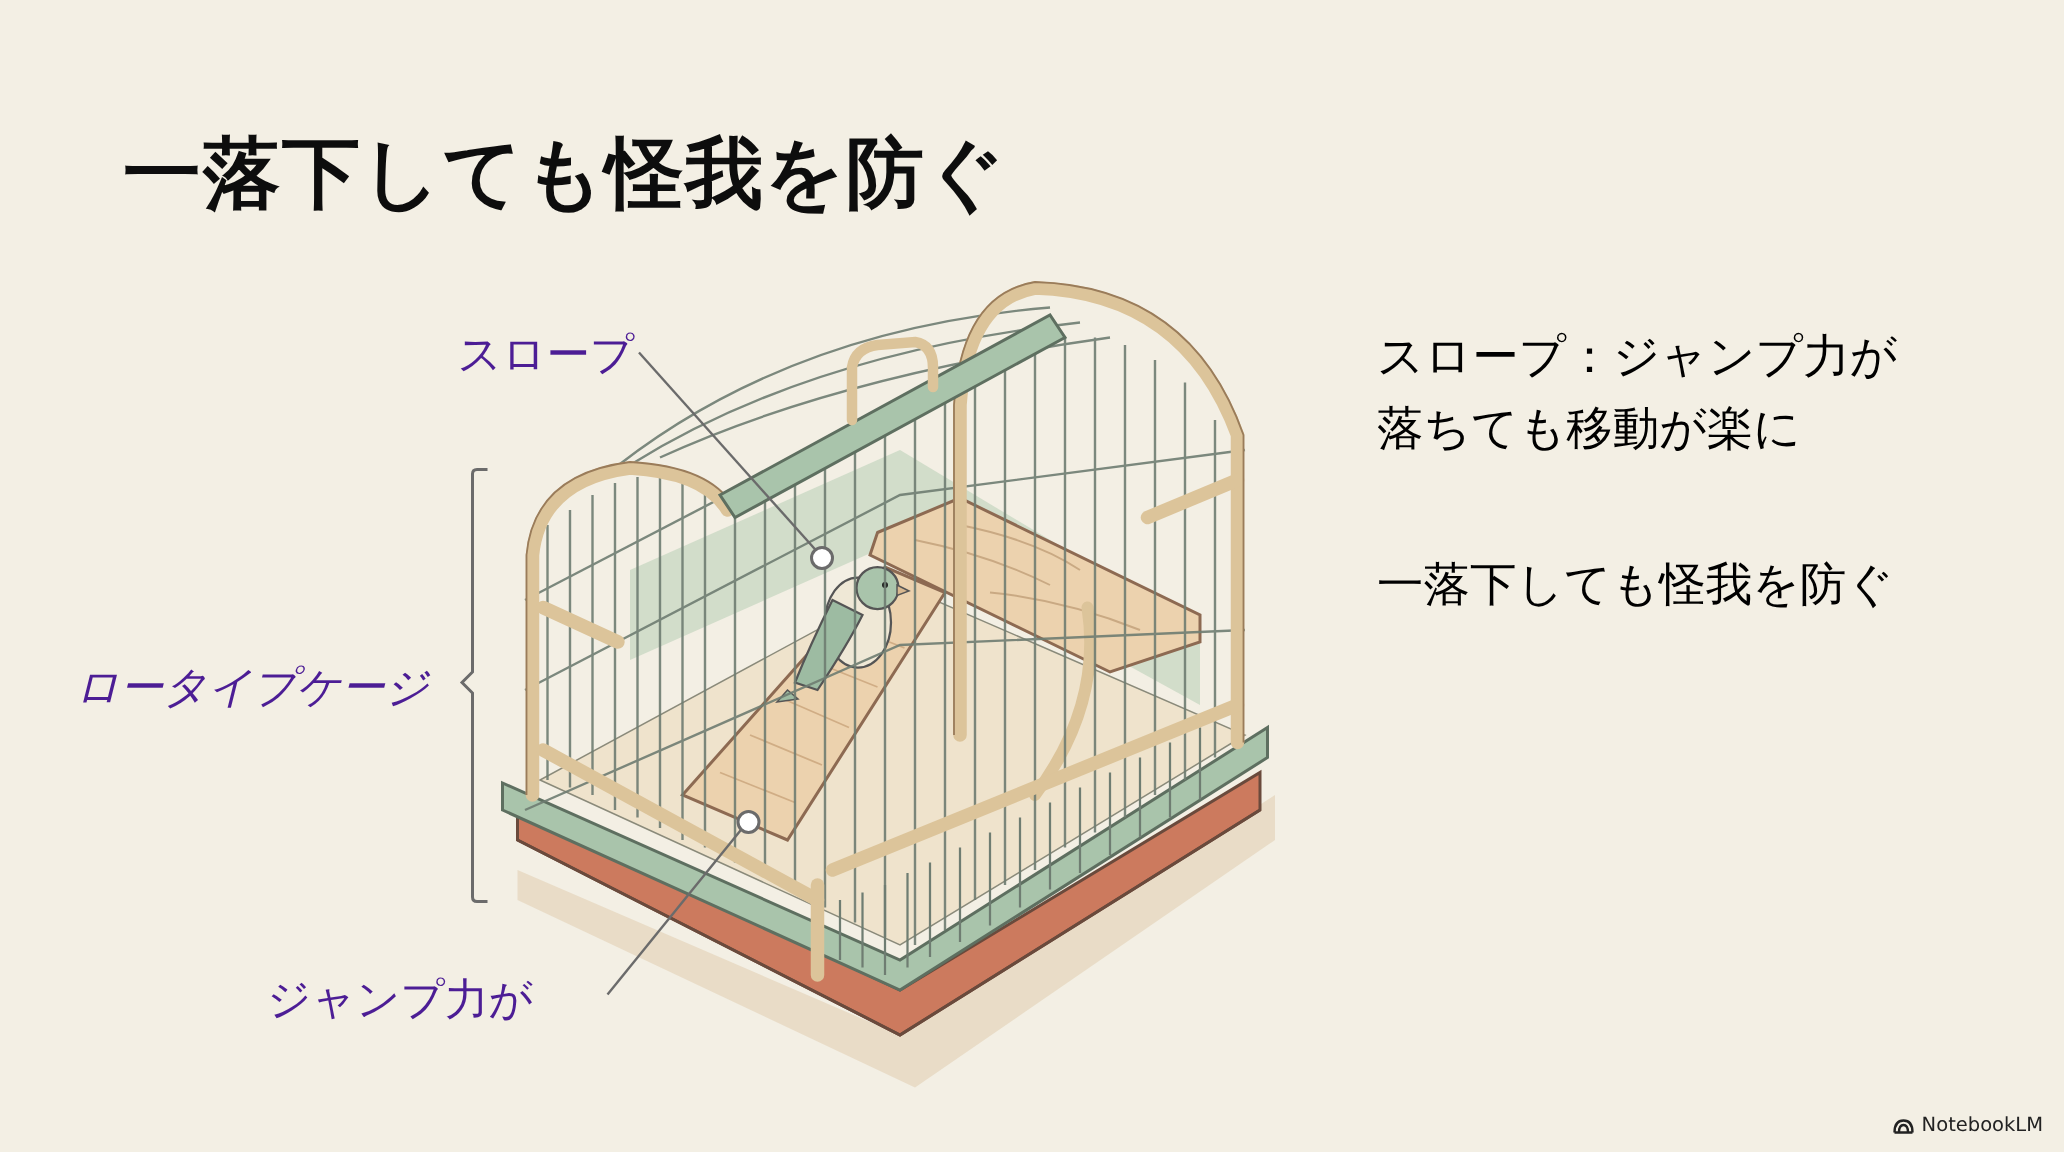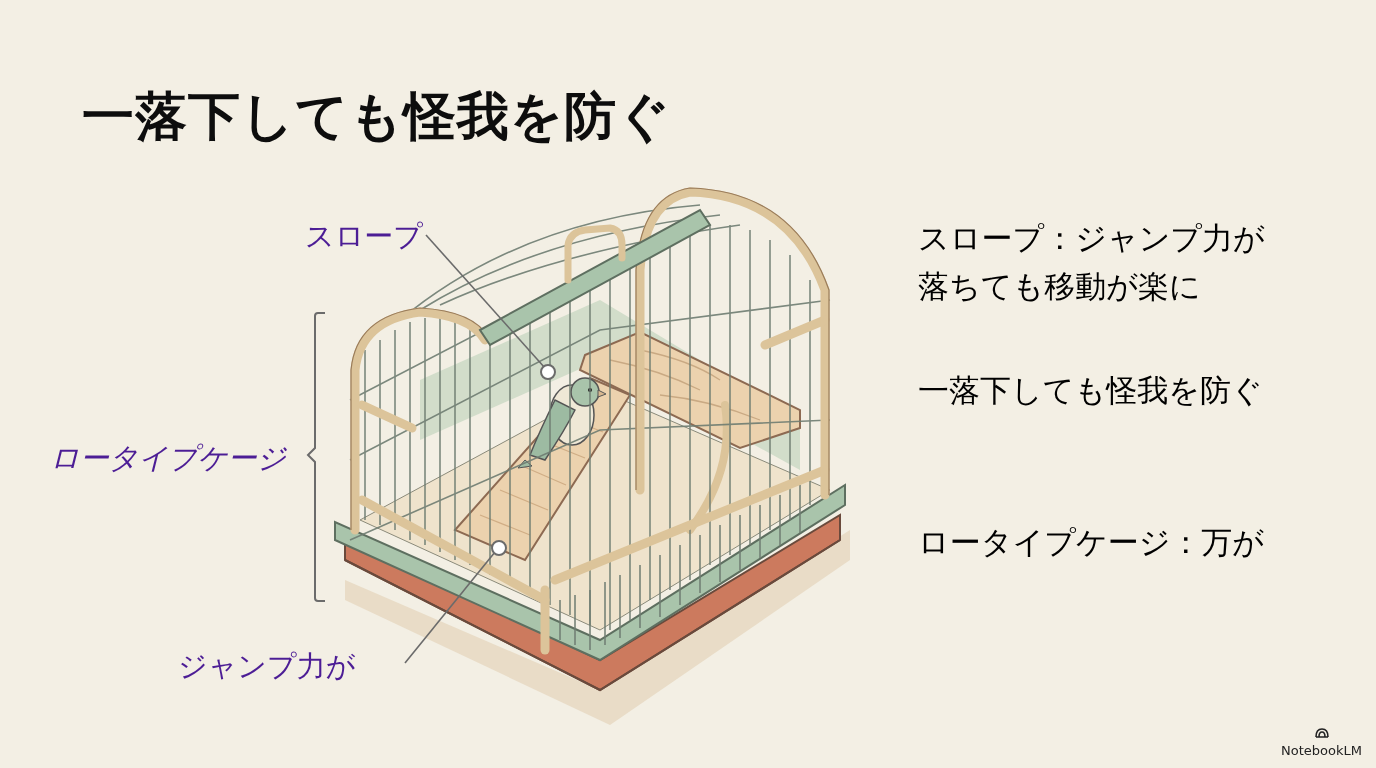--- a/index.html
+++ b/index.html
@@ -21,21 +21,21 @@
   }
   .desc {
     position:absolute; left:918px; font-size:31px; line-height:48px;
     color:#000000; width:430px; font-weight:500;
   }
   .desc span { display:block; }
   svg.illus { position:absolute; left:0; top:0; }
   .brand {
     position:absolute; right:14px; bottom:10px;
     display:flex; align-items:center; gap:5px;
-    font-size:13px; color:#222;flex-direction:column;
+    font-size:13px; color:#222;
   }
 </style>
 </head>
 <body>
 
 <h1 class="title">一落下しても怪我を防ぐ</h1>
 
 <svg class="illus" width="1376" height="768">
 
   <path d="M345 600 L610 725 L850 560 L850 530 L600 690 L345 580 Z" fill="#e6d7bf" opacity="0.8"></path>
@@ -159,21 +159,20 @@
 <div class="label" style="left:178px; top:648px;">ジャンプ力が</div>
 
 <div class="desc" style="top:214px;">
   <span>スロープ：ジャンプ力が</span>
   <span>落ちても移動が楽に</span>
 </div>
 <div class="desc" style="top:366px;">
   <span>一落下しても怪我を防ぐ</span>
 </div>
 <div class="desc" style="top:518px;">
-  <span>ロータイプケージ：万が</span>
 </div>
 
 <div class="brand">
   <svg width="14" height="11" viewBox="0 0 14 11">
     <path d="M1 10 Q1 2 7 2 Q13 2 13 10 M4 10 Q4 5 7 5 Q10 5 10 10 M1 10 L13 10" fill="none" stroke="#222" stroke-width="1.6"></path>
   </svg>
   <span>NotebookLM</span>
 </div>
 
 </body></html>

